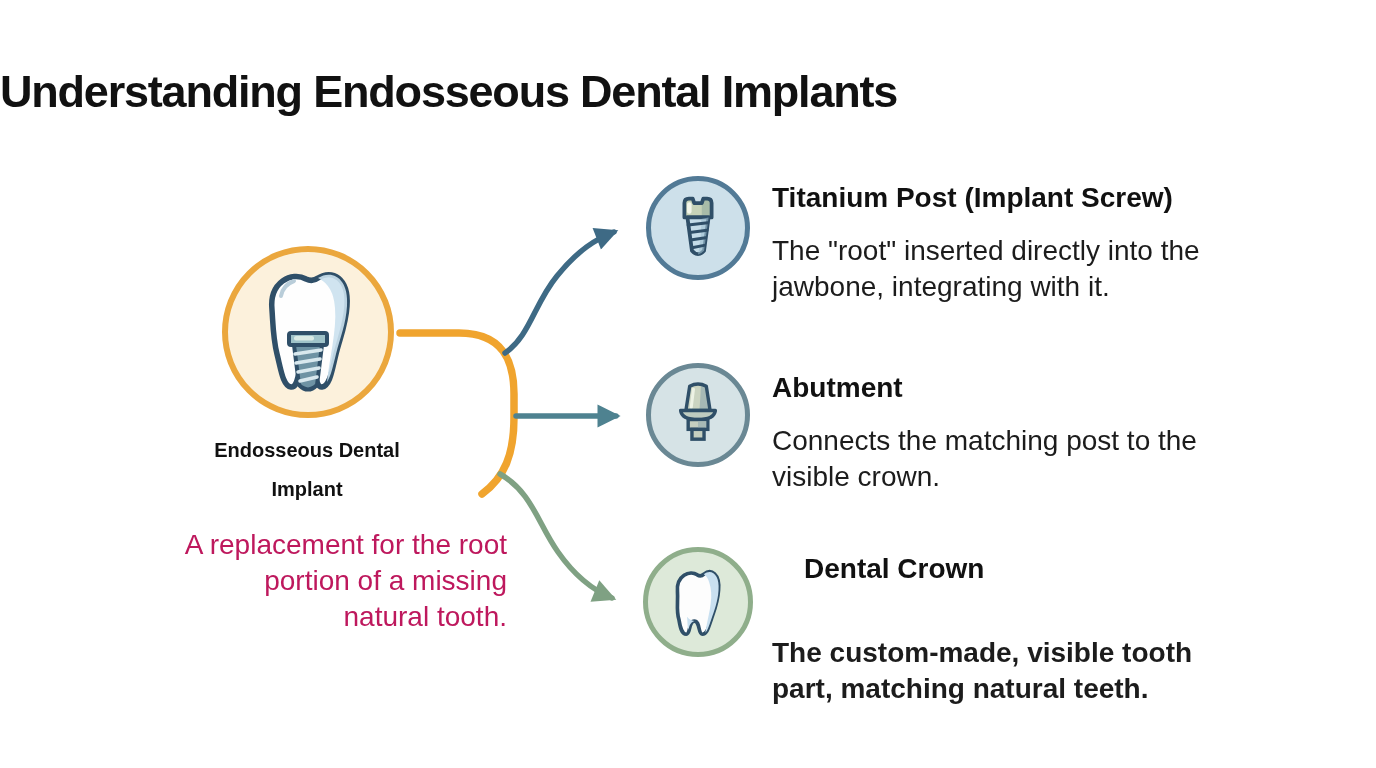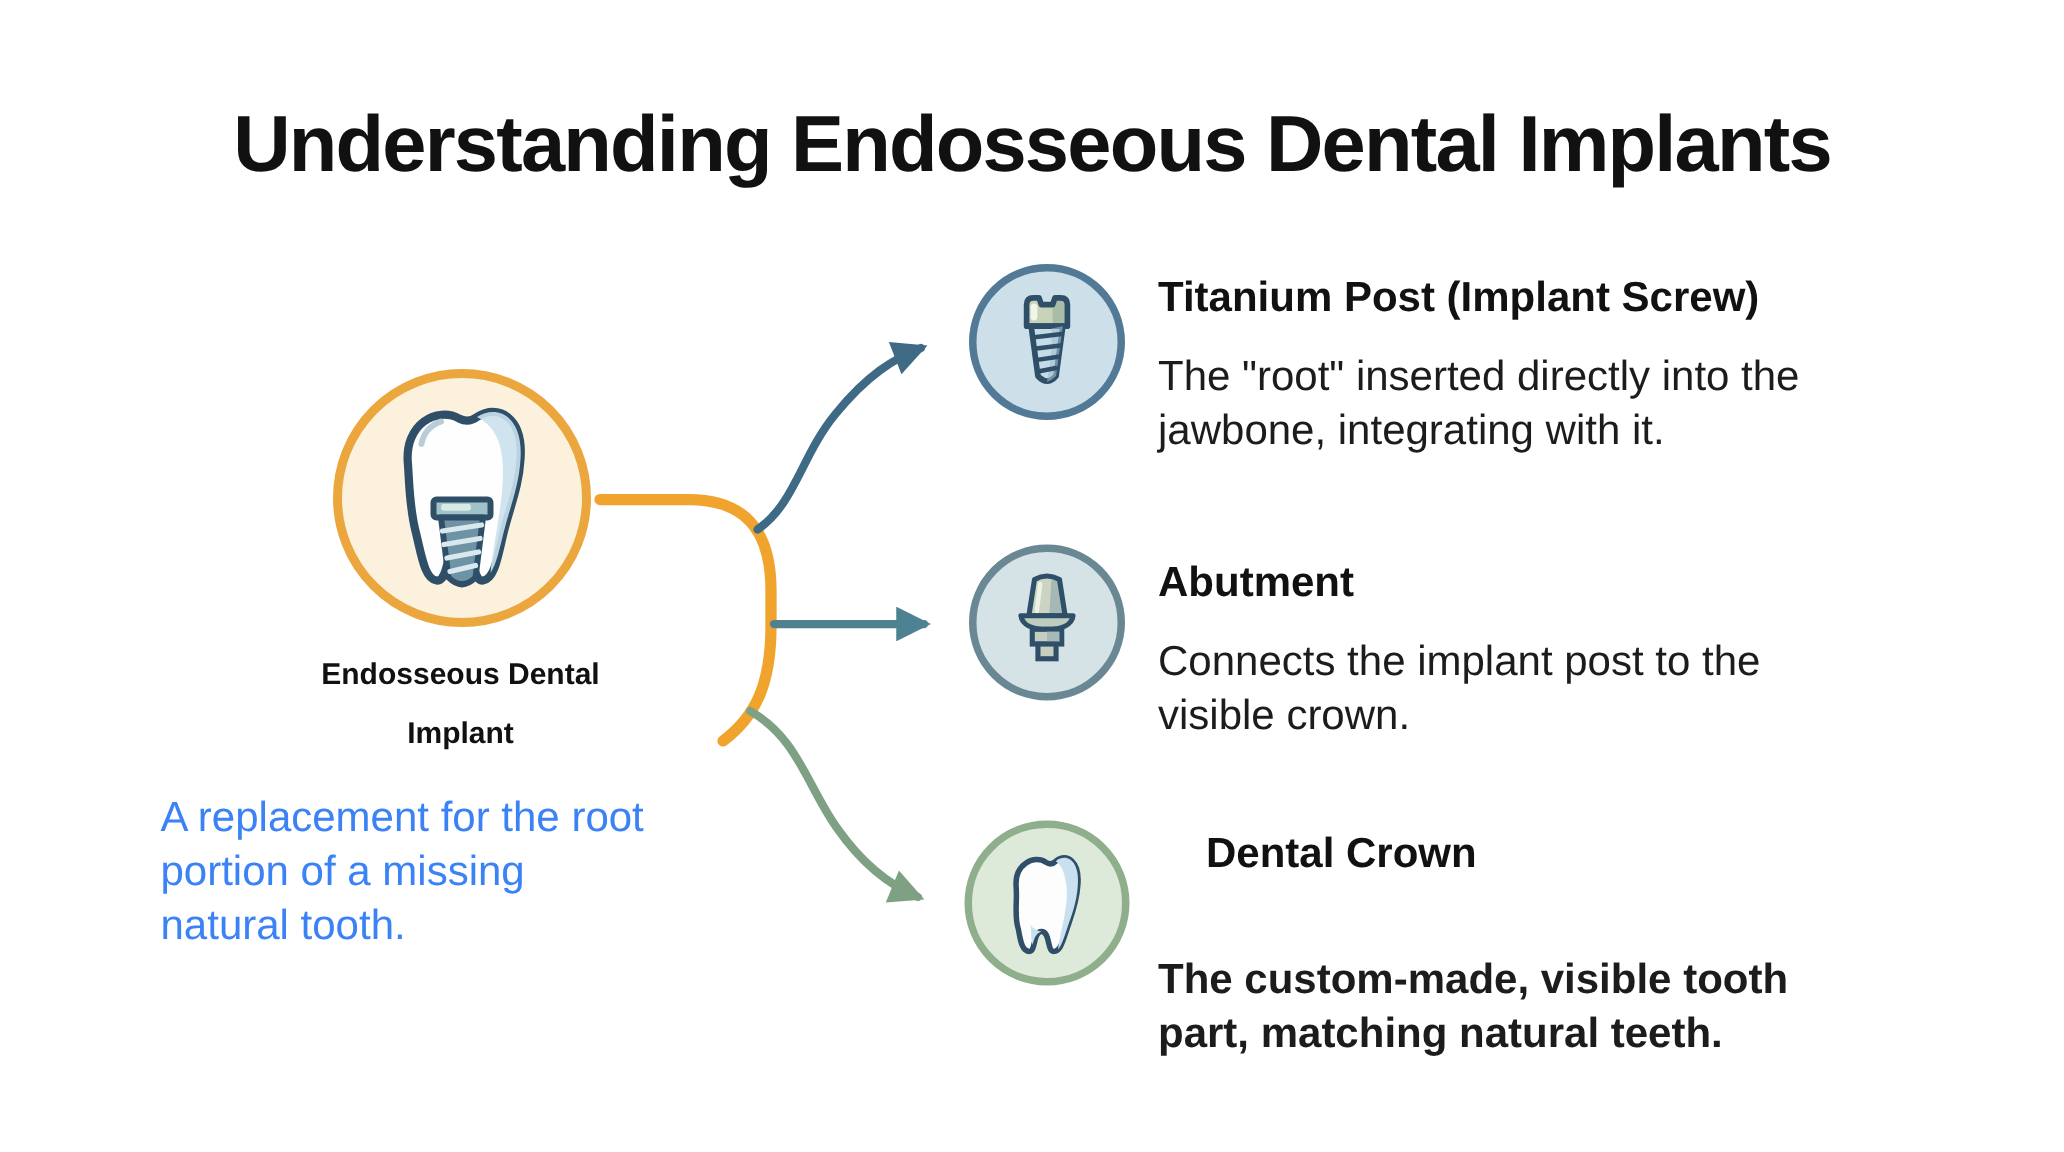--- a/index.html
+++ b/index.html
@@ -10,22 +10,22 @@
     position: relative;
     width: 1376px;
     height: 768px;
     background: var(--background, #ffffff);
     overflow: hidden;
   }
 
   .title {
     position: absolute;
     top: 66px; left: 0; width: 1376px;
-    text-align: center;
-    font-size: 53px;
+    text-align: left;
+    font-size: 45px;
     font-weight: bold;
     letter-spacing: -1.2px;
     color: var(--text, #111);
   }
 
   .connector-svg {
     position: absolute;
     top: 0; left: 0;
     width: 1376px; height: 768px;
     pointer-events: none;
@@ -68,25 +68,25 @@
     left: 107px; top: 431px; width: 400px;
     text-align: center;
     font-size: 20px; font-weight: bold;
     line-height: 39px;
     white-space: pre-line;
     color: var(--text, #111);
   }
   .main-desc {
     position: absolute;
     left: 107px; top: 527px; width: 400px;
-    text-align: left;
+    text-align: right;
     font-size: 28px;
     line-height: 36px;
     white-space: pre-line;
-    color: #3b82f6;
+    color: #be185d;
   }
 
   .branch-title {
     position: absolute;
     left: 772px; width: 560px;
     font-size: 28px; font-weight: bold;
     color: var(--text, #111);
   }
   .branch-desc {
     position: absolute;
@@ -179,21 +179,21 @@
       <path d="M49,10 L56,12 L61,44 L47,44 Z" fill="#9FB3B3" opacity="0.85"></path>
       <path d="M39,16 L36,40" stroke="#EDF2E4" stroke-width="4" stroke-linecap="round"></path>
       <path d="M34,12 Q45,6 56,12 L61,44 L29,44 Z" fill="none" style="stroke:var(--icon-outline-navy, #3A5A6B)" stroke-width="4.5" stroke-linejoin="round"></path>
       <path d="M22,44 L68,44 C67,52 58,56 45,56 C32,56 23,52 22,44 Z" fill="#BFCCC0" style="stroke:var(--icon-outline-navy, #3A5A6B)" stroke-width="4.5" stroke-linejoin="round"></path>
       <rect x="32" y="56" width="26" height="13" fill="#C5CFC0" style="stroke:var(--icon-outline-navy, #3A5A6B)" stroke-width="4.5"></rect>
       <rect x="45" y="58" width="11" height="9" fill="#9FB3B3" opacity="0.8"></rect>
       <rect x="37" y="69" width="16" height="13" fill="#C5CFC0" style="stroke:var(--icon-outline-navy, #3A5A6B)" stroke-width="4.5"></rect>
     </svg>
   </div>
   <div class="branch-title bt-2">Abutment</div>
-  <div class="branch-desc bd-2">Connects the implant post to the
+  <div class="branch-desc bd-2">Connects the matching post to the
 visible crown.</div>
 
   <div class="node-circle crown-circle">
     <svg width="66" height="80" viewBox="0 0 90 100">
       <path d="M17,36 C15,14 34,6 44,13 C47,15 50,15 53,12 C63,4 75,12 73,34 C72,50 67,62 63,74 C59,86 57,94 51,94 C45,94 48,76 40,76 C32,76 35,94 29,94 C23,94 21,86 19,74 C15,62 18,50 17,36 Z" fill="#FDFDFD" style="stroke:var(--icon-outline-navy, #24465E)" stroke-width="5" stroke-linejoin="round"></path>
       <path d="M53,12 C63,4 75,12 73,34 C72,50 67,62 63,74 C60,83 58,89 55,92 C58,72 66,48 62,30 C60,18 56,14 53,12 Z" fill="#C9E0F0"></path>
       <path d="M30,70 C33,74 36,75 40,76 C34,78 33,84 32,88 C30,82 31,75 30,70 Z" fill="#C9E0F0"></path>
     </svg>
   </div>
   <div class="branch-title bt-3">Dental Crown</div>

